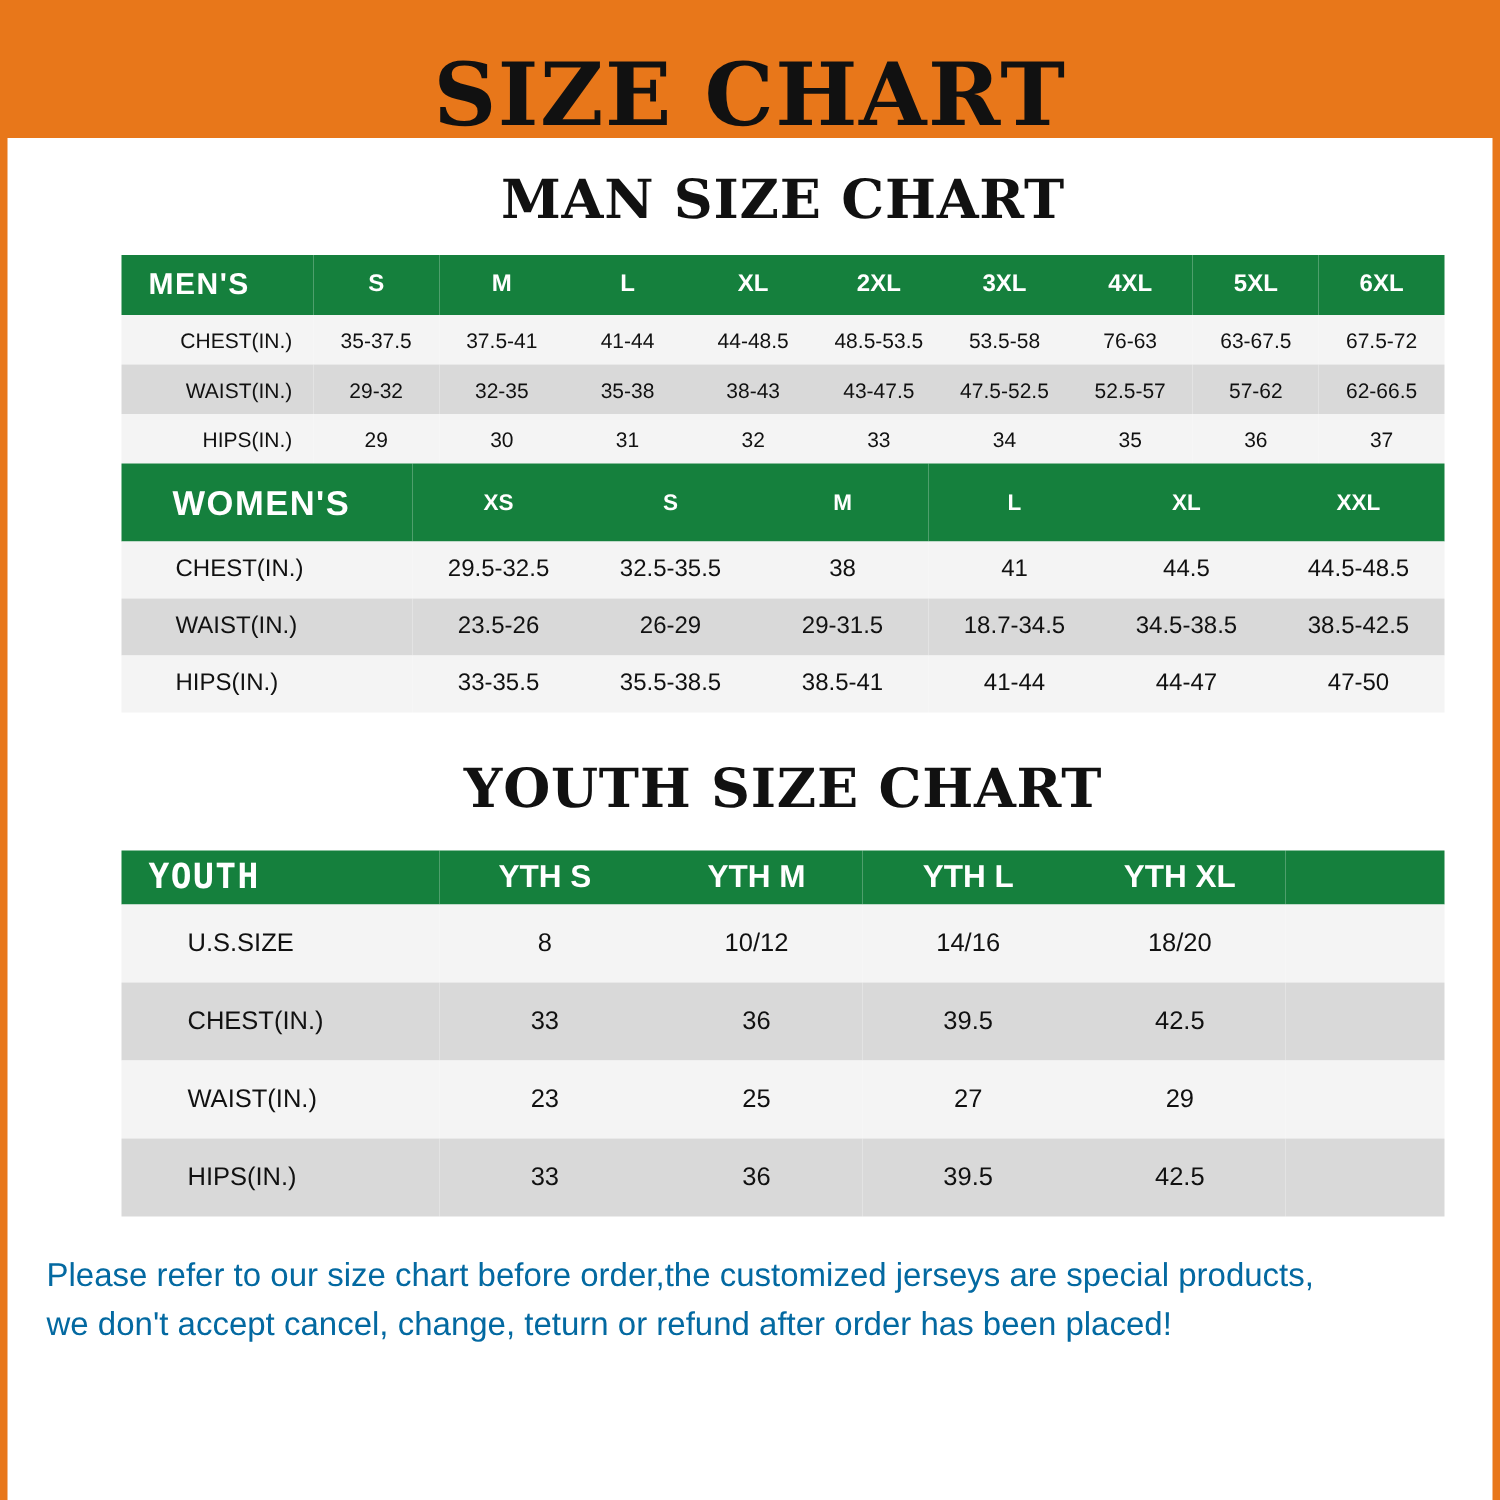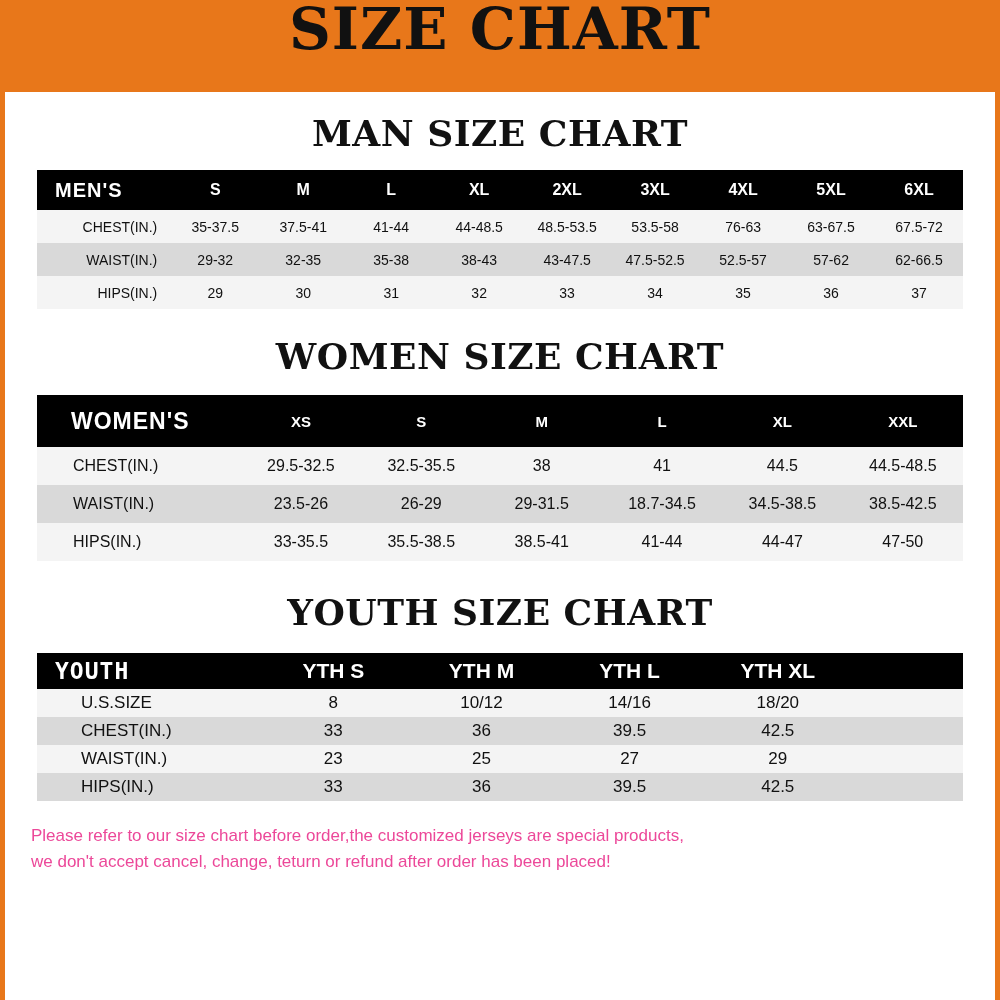--- a/index.html
+++ b/index.html
@@ -19,35 +19,36 @@
     height: 1000px;
     box-sizing: border-box;
     border-left: 5px solid #E8771A;
     border-right: 5px solid #E8771A;
     background: #ffffff;
   }
   .banner {
     background: #E8771A;
     height: 92px;
     display: flex;
-    align-items: flex-start;
+    align-items: flex-end;
     justify-content: center;
     margin: 0 -5px;
   }
   .banner-title {
     font-family: "DejaVu Serif", serif;
     font-weight: bold;
     font-size: 58px;
     letter-spacing: 1px;
     color: #111111;
     text-align: center;
     line-height: 1;
   }
   .section {
     padding: 0 32px;
+    margin-left: 44px;
   }
   .section-title {
     text-align: center;
     font-family: "DejaVu Serif", serif;
     font-weight: bold;
     font-size: 36px;
     color: #111111;
     letter-spacing: 0.5px;
   }
   .man .section-title { margin: 20px 0 16px; }
@@ -60,21 +61,21 @@
     table-layout: fixed;
   }
   th, td {
     text-align: center;
     vertical-align: middle;
     font-size: 15px;
     color: #111111;
     padding: 0;
   }
   thead th {
-    background: #000000;
+    background: #15803d;
     color: #ffffff;
     height: 40px;
     font-weight: bold;
   }
   thead th.label-col {
     text-align: left;
     padding-left: 18px;
     letter-spacing: 1px;
   }
   tbody td {
@@ -97,28 +98,28 @@
 
   
   .women thead th { height: 52px; font-size: 15px; }
   .women thead th.label-col { font-size: 23px; padding-left: 34px; }
   .women tbody td { height: 38px; font-size: 16px; text-align: center; }
   .women tbody td.label-col { font-size: 16px; text-align: left; padding-left: 36px; }
 
   
   .youth thead th { height: 36px; font-size: 21px; }
   .youth thead th.label-col { font-size: 23px; font-family: "DejaVu Sans Mono", monospace; }
-  .youth tbody td { height: 28px; font-size: 17px; }
+  .youth tbody td { height: 52px; font-size: 17px; }
   .youth tbody td.label-col { font-size: 17px; text-align: left; padding-left: 44px; }
 
   .footer-note {
     margin-top: 22px;
     padding: 0 26px;
-    color: #ec4899;
-    font-size: 17px;
+    color: #0369a1;
+    font-size: 22px;
     line-height: 1.5;
     text-align: left;
   }
   .footer-note div { white-space: nowrap; }
 </style>
 </head>
 <body>
 
 <div class="page">
 
@@ -190,21 +191,20 @@
           <td>34</td>
           <td>35</td>
           <td>36</td>
           <td>37</td>
         </tr>
       </tbody>
     </table>
   </div>
 
   <div class="section women">
-    <div class="section-title">WOMEN SIZE CHART</div>
     <table>
       <colgroup>
         <col style="width:22%">
         <col style="width:13%">
           <col style="width:13%">
           <col style="width:13%">
         <col style="width:13%">
           <col style="width:13%">
           <col style="width:13%">
       </colgroup>

